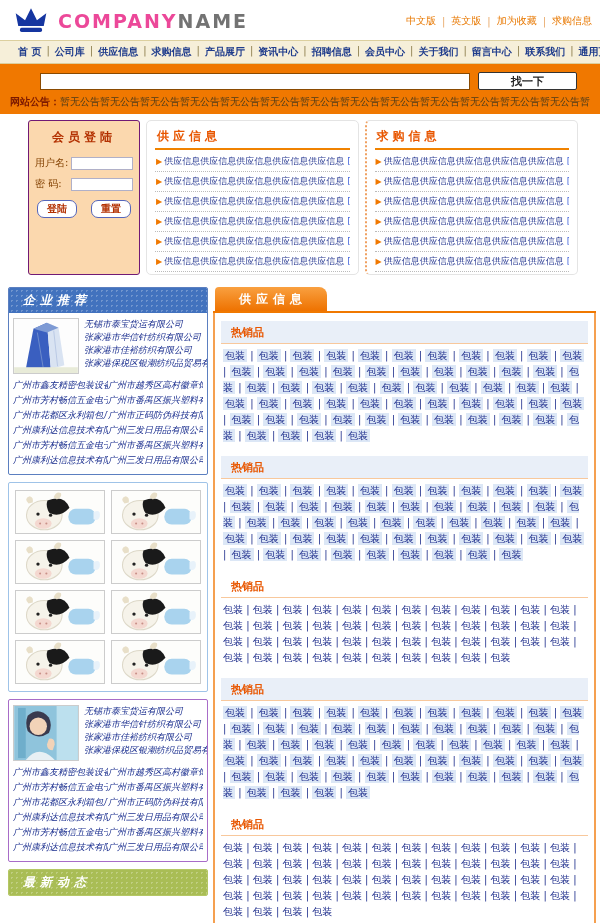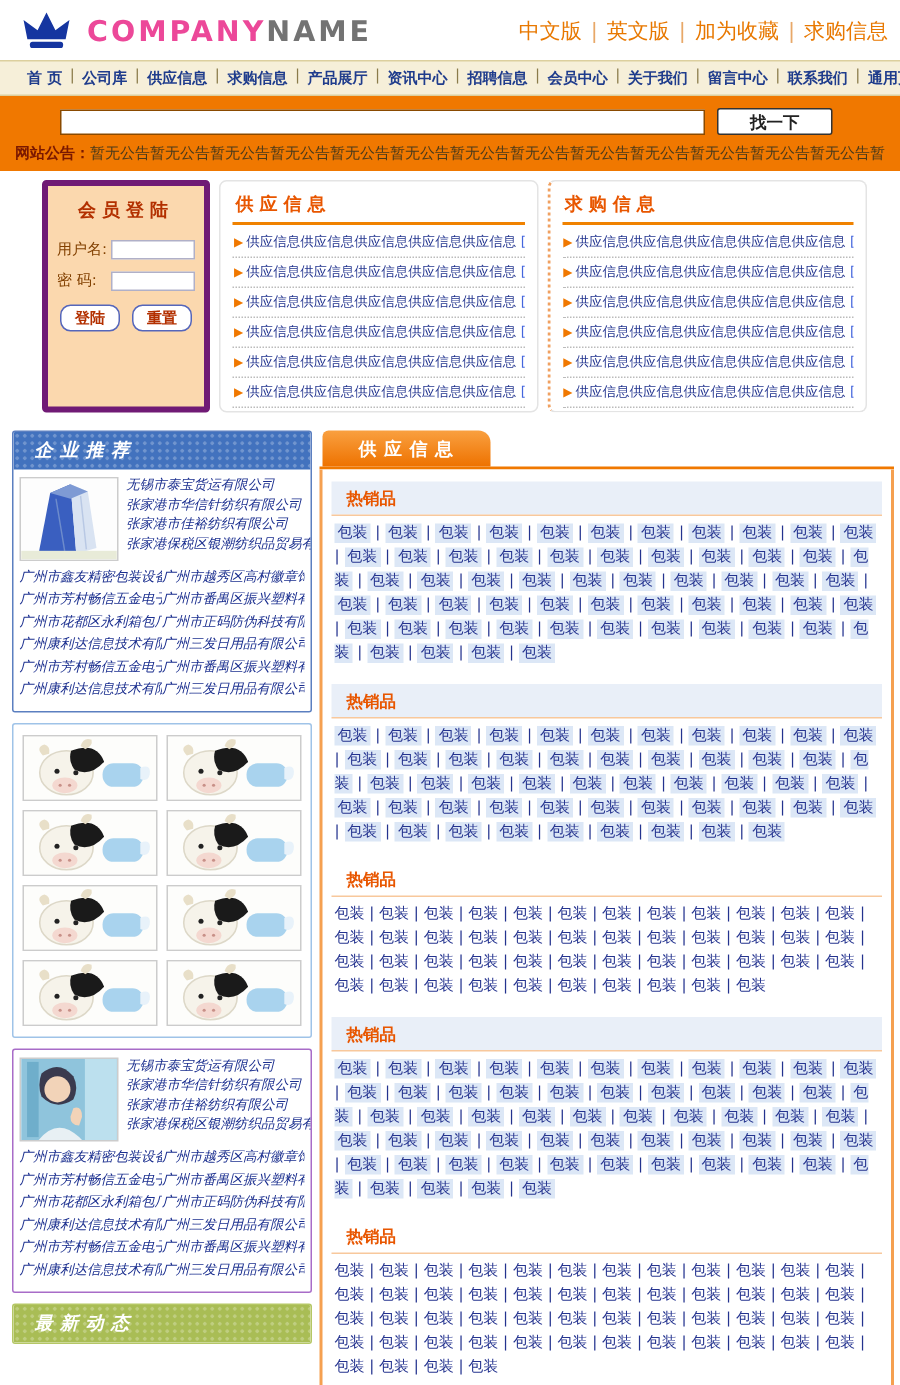--- a/index.html
+++ b/index.html
@@ -3,44 +3,44 @@
 <meta charset="utf-8">
 <style>
   * { margin:0; padding:0; box-sizing:border-box; }
   body { width:600px; font-family:"DejaVu Sans", sans-serif; background:#fff; color:#22348F; }
 
   
   .hdr { height:40px; display:flex; align-items:center; padding:2px 8px 0 14px; }
   .crown { width:34px; height:30px; margin-right:10px; }
   .logo { font-size:19px; font-weight:bold; letter-spacing:2px; }
   .logo .c1 { color:#ec4899; } .logo .c2 { color:#737373; }
-  .hdr-links { margin-left:auto; font-size:14px; color:#E87800; display:flex; gap:6px; align-items:center; }
+  .hdr-links { margin-left:auto; font-size:10px; color:#E87800; display:flex; gap:6px; align-items:center; }
   .hdr-links .sep { color:#E8A868; }
   .hdr-links span[data-name="header-link"] { cursor:pointer; }
 
   
   .nav { background:#F6EFD9; border:1px solid #DCCF9E; border-left:none; border-right:none;
          font-size:10px; font-weight:bold; color:#1F3C8C; padding:4px 0 4px 18px;
          display:flex; flex-wrap:nowrap; white-space:nowrap; }
   .nav .sep { color:#8A7B4A; padding:0 5px; font-weight:normal; }
   .nav span[data-name^="nav-item"] { cursor:pointer; }
 
   
   .band { background:#F07800; padding:6px 10px 5px 10px; }
   .band .srow { display:flex; gap:8px; align-items:center; padding:2px 0 5px 30px; }
   .band input { flex:0 0 430px; height:17px; border:1px solid #8A4A00; background:#fff; font-size:10px; padding:0 4px; }
-  .band button { height:18px; padding:0 21px; background:#fff; border:1px solid #333; border-radius:2px;
+  .band button { height:18px; padding:0 32px; background:#fff; border:1px solid #333; border-radius:2px;
                  font-size:11px; font-weight:bold; color:#222; cursor:pointer; }
   .notice { font-size:10px; white-space:nowrap; overflow:hidden; }
   .notice b { color:#7A1800; }
   .notice .txt { color:#4A3A1A; }
 
   
   .topband { display:flex; gap:6px; padding:6px 22px 8px 28px; }
-  .login { width:112px; background:#FBD8AE; border:4px solid #701a75; border-radius:3px;
+  .login { width:112px; background:#FBD8AE; border:1px solid #701a75; border-radius:3px;
            padding:8px 6px; font-size:10px; color:#824000; }
   .login .ttl { text-align:center; color:#B33000; font-weight:bold; letter-spacing:4px; font-size:12px; margin-bottom:10px; }
   .login .frow { display:flex; align-items:center; margin-bottom:7px; }
   .login .frow label { width:36px; }
   .login .frow input { flex:1; height:13px; border:1px solid #B0B0C8; font-size:9px; min-width:0; }
   .login .btns { display:flex; justify-content:space-between; margin-top:9px; padding:0 2px; }
   .login .btns button { background:#fff; border:1px solid #5566BB; border-radius:7px; color:#B33000;
                         font-weight:bold; font-size:10px; padding:1px 9px; cursor:pointer; }
   .ilist { flex:1; background:#fff; border:1px solid #E4E4E4; border-radius:5px; padding:5px 8px 2px 8px; overflow:hidden; }
   .ilist.dotted { border-left:2px dotted #F0A060; }

